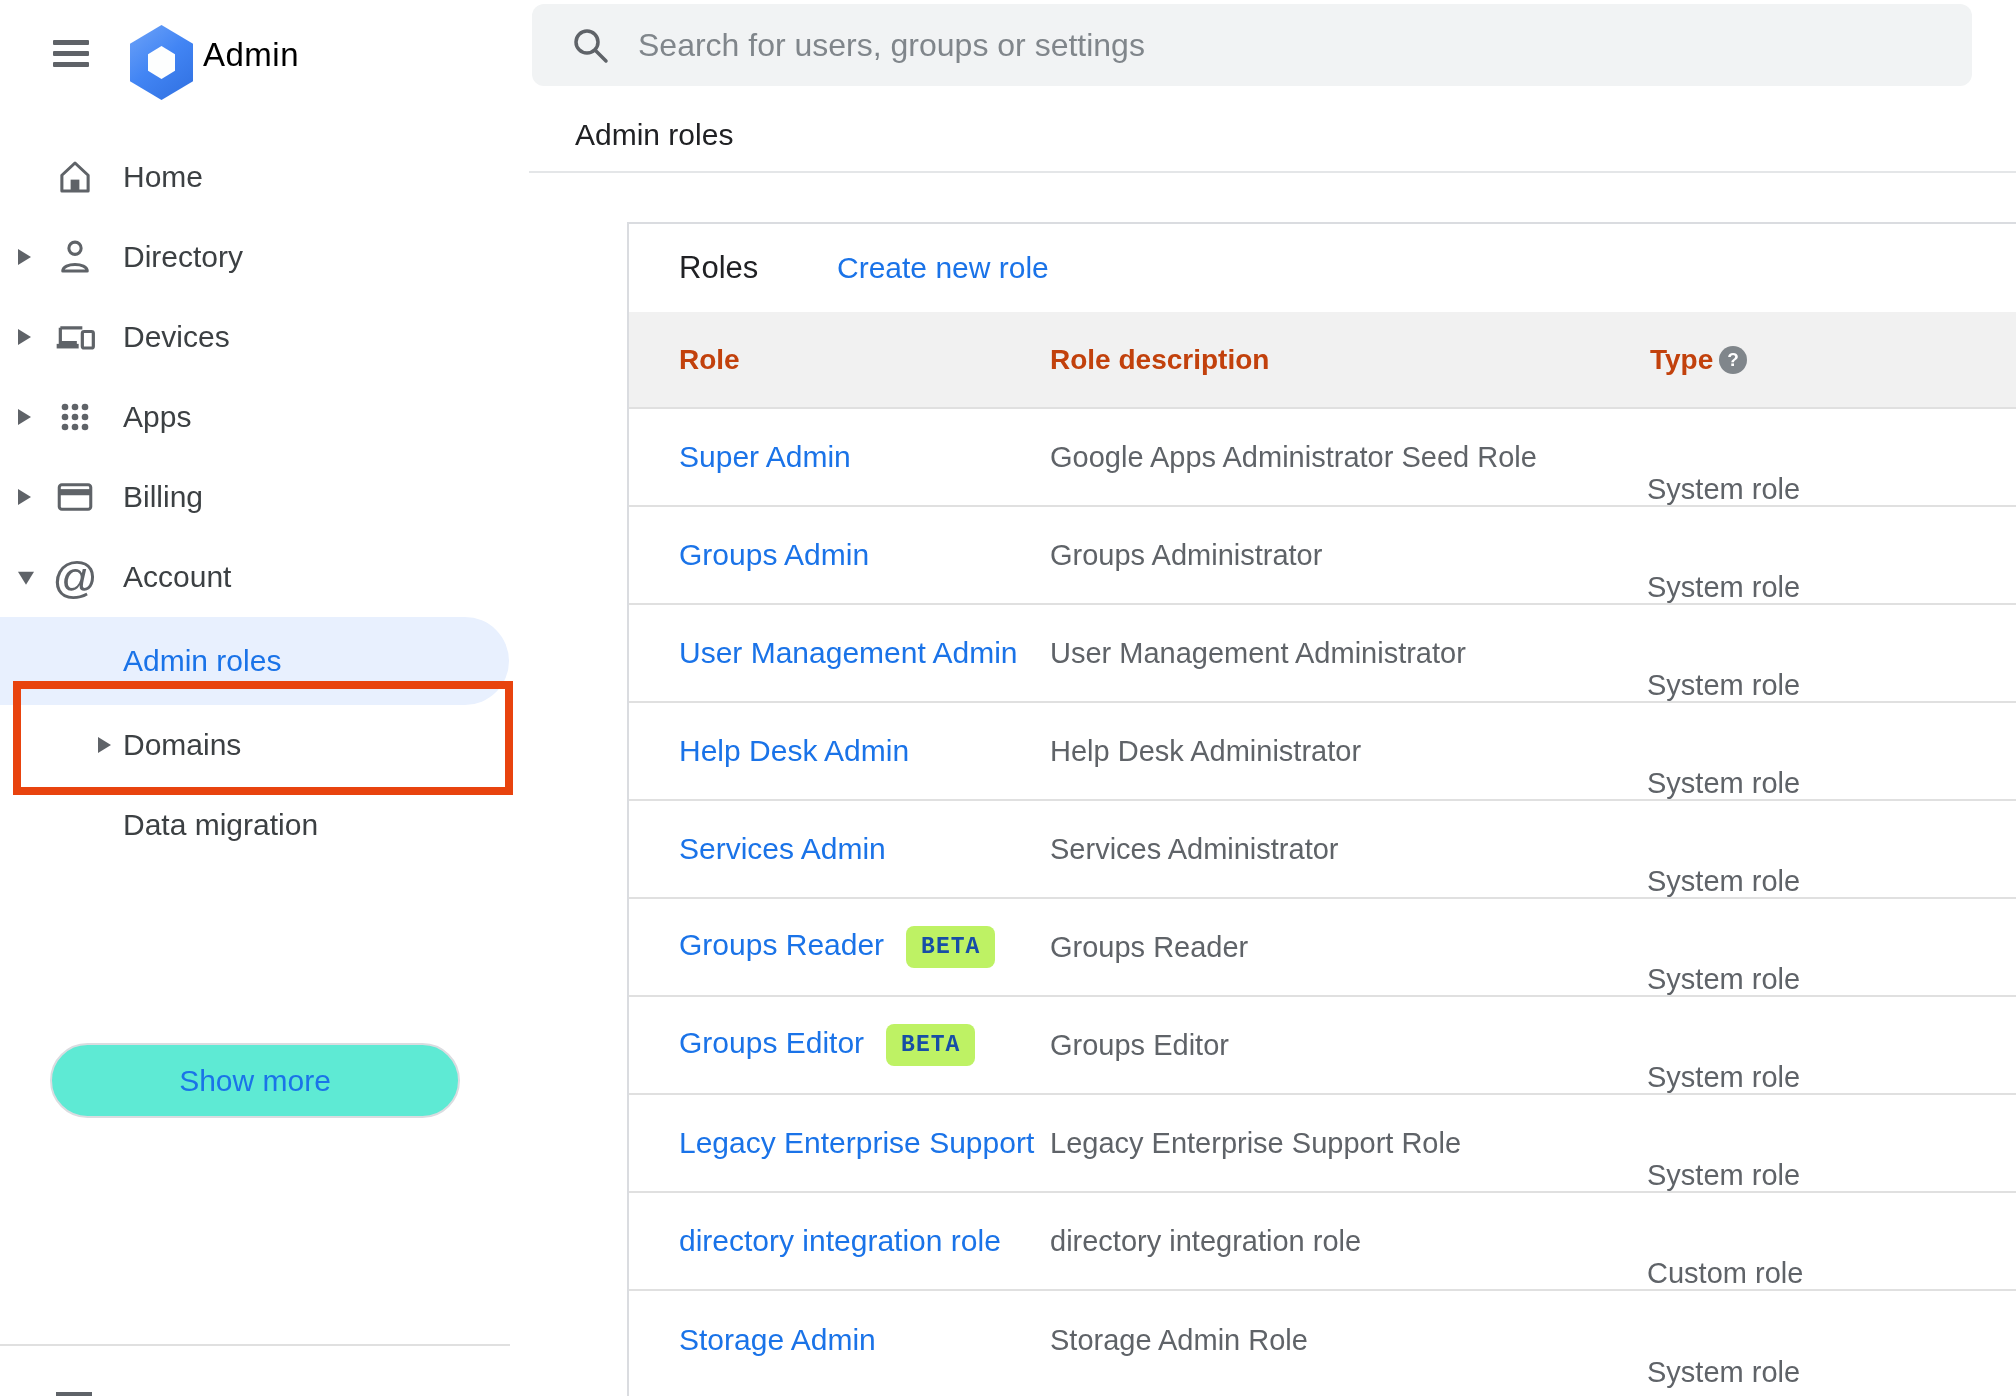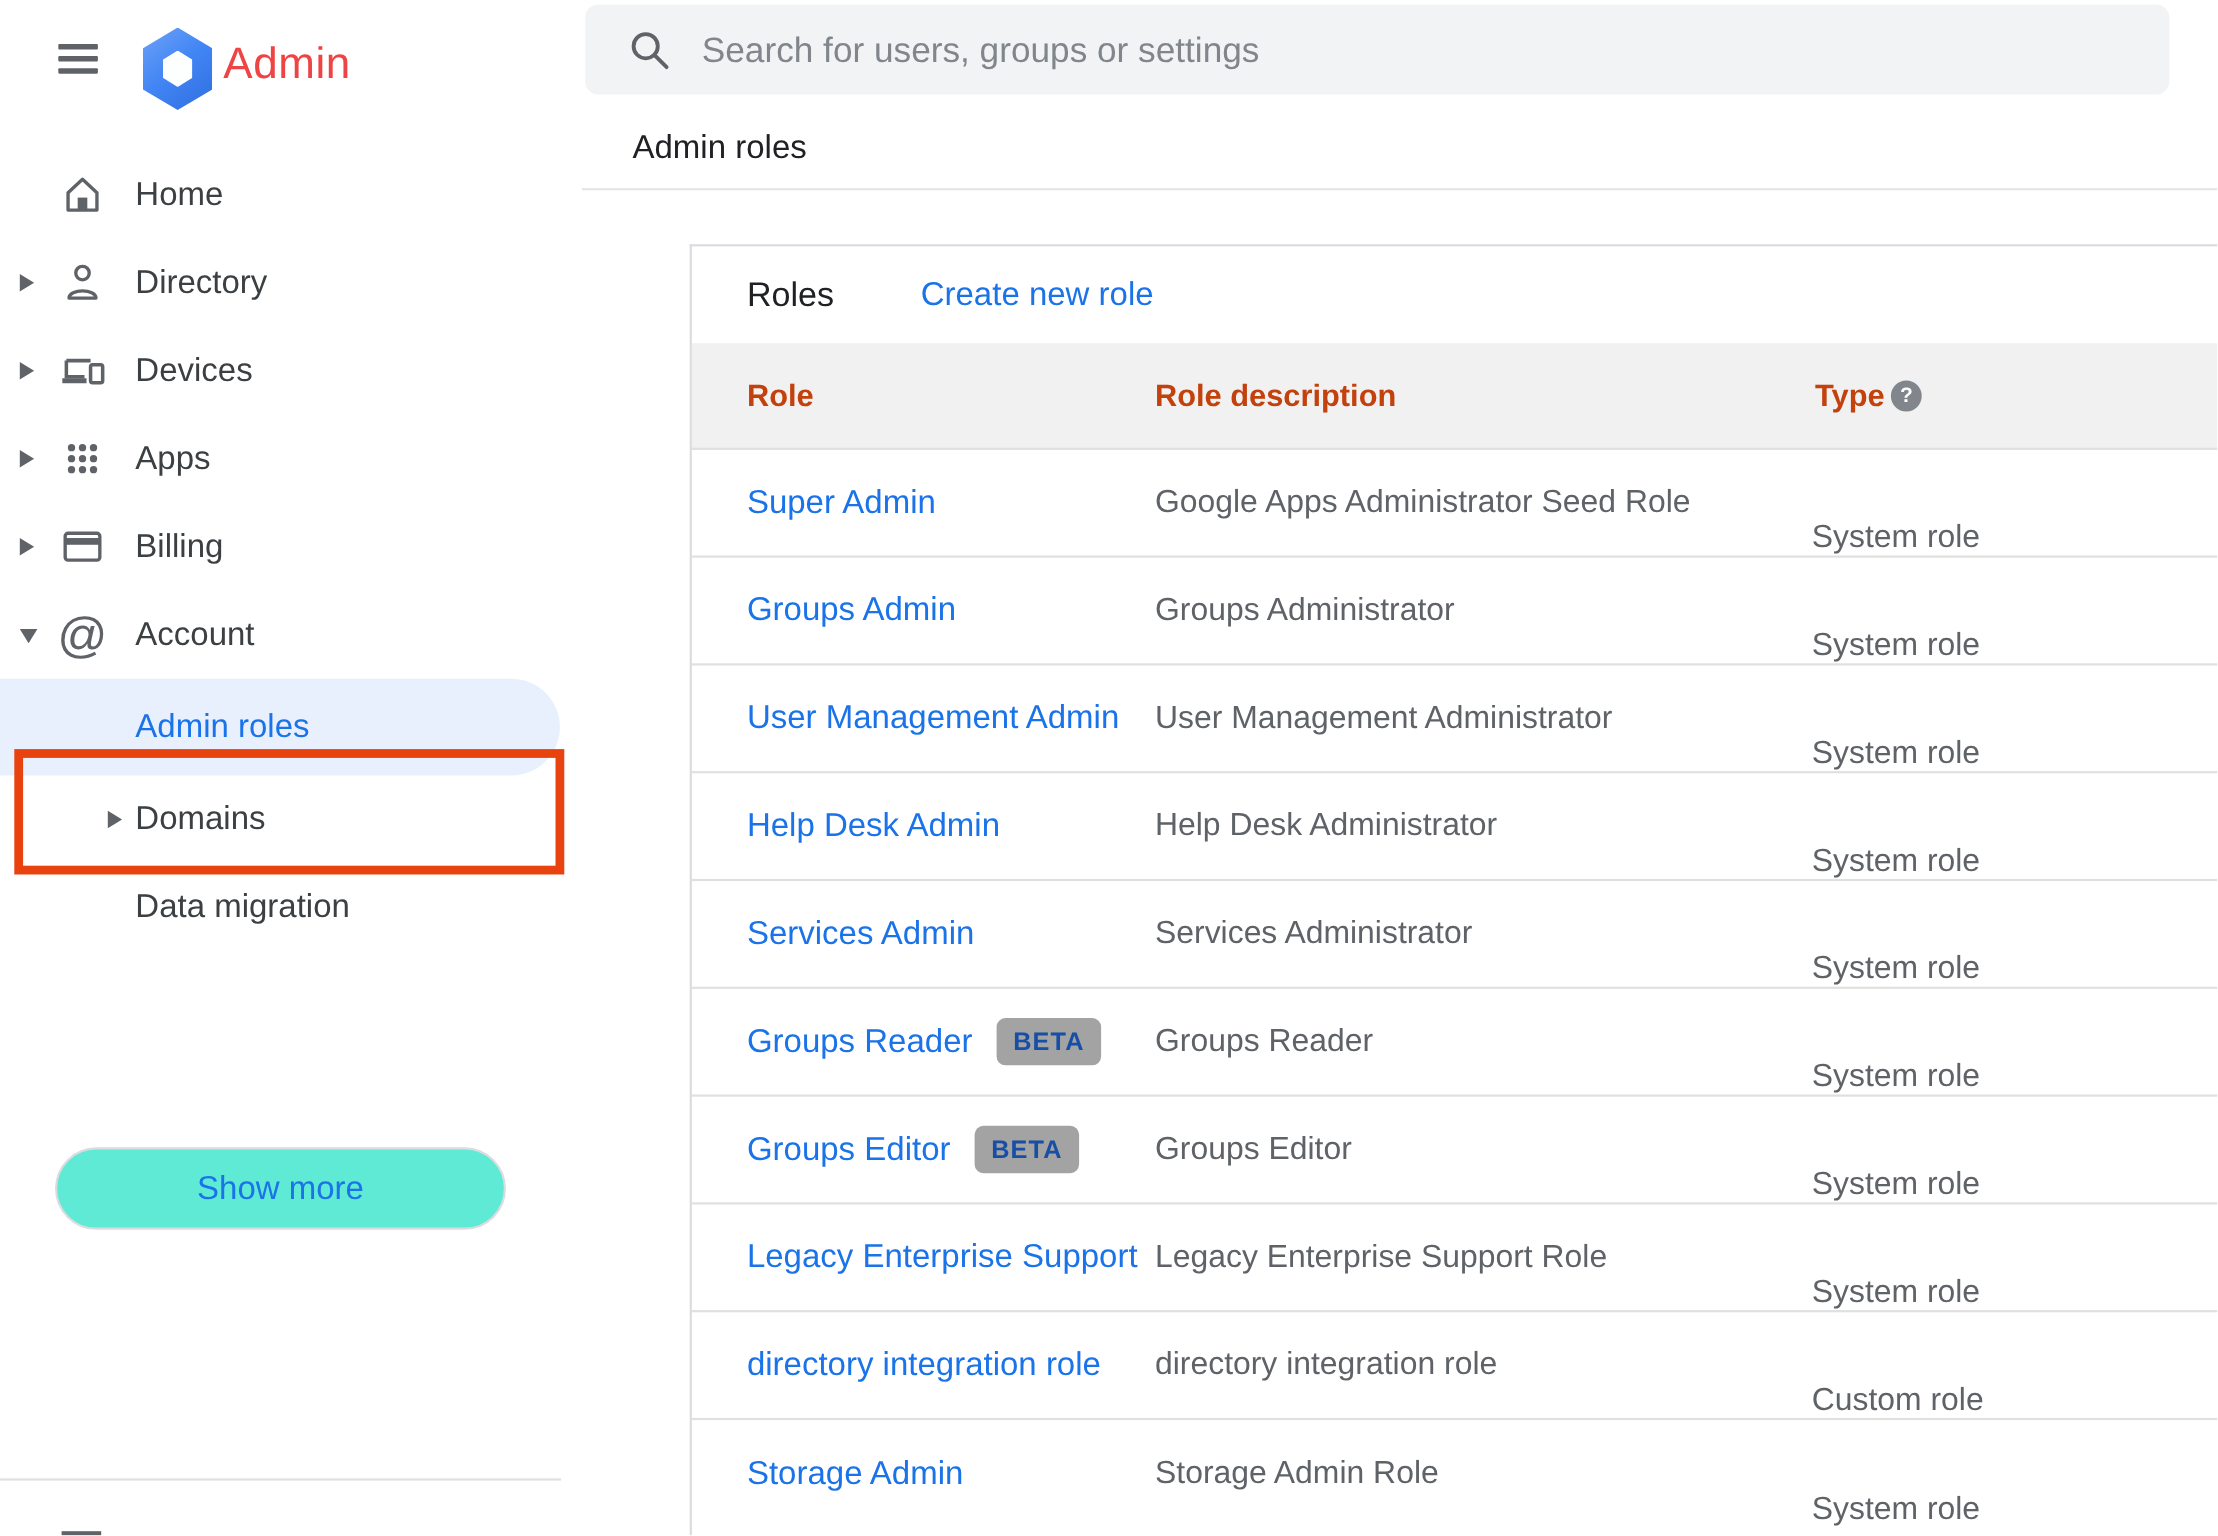--- a/index.html
+++ b/index.html
@@ -12,21 +12,21 @@
   .hamburger .bar{position:absolute;left:0;width:36px;height:5px;background:#5f6368;border-radius:1px;}
   .hamburger .bar:nth-child(1){top:0;}
   .hamburger .bar:nth-child(2){top:11px;}
   .hamburger .bar:nth-child(3){top:22px;}
 
   .logo-hex{position:absolute;left:130px;top:25px;width:63px;height:75px;
     clip-path:polygon(50% 0,100% 25%,100% 75%,50% 100%,0 75%,0 25%);
     background:linear-gradient(140deg,#6ea3f8 0%,#4285f4 48%,#2f6fe0 100%);}
   .logo-hex .hole{position:absolute;left:18px;top:21px;width:27px;height:33px;
     clip-path:polygon(50% 0,100% 25%,100% 75%,50% 100%,0 75%,0 25%);background:#fdfefe;}
-  .logo-text{position:absolute;left:203px;top:36px;font-size:40px;color:#ef4444;letter-spacing:.5px;}
+  .logo-text{position:absolute;left:203px;top:36px;font-size:33px;color:#000000;letter-spacing:.5px;}
 
   
   .search-bar{position:absolute;left:532px;top:4px;width:1440px;height:82px;background:#f1f3f4;border-radius:12px;}
   .search-bar svg{position:absolute;left:36px;top:19px;}
   .search-input{position:absolute;left:104px;top:0;width:1300px;height:82px;border:none;outline:none;background:transparent;
     font-family:inherit;font-size:32px;color:#202124;}
   .search-input::placeholder{color:#80868b;opacity:1;}
 
   
   .breadcrumb{position:absolute;left:575px;top:118px;font-size:30px;color:#202124;}
@@ -65,22 +65,22 @@
   .col-role{left:50px;}
   .col-desc{left:421px;text-align:right;}
   .col-type{left:1021px;}
   .help-icon{position:absolute;left:1090px;top:50%;transform:translateY(-50%);width:28px;height:28px;border-radius:50%;
     background:#80868b;color:#fff;font-size:19px;font-weight:bold;display:flex;align-items:center;justify-content:center;cursor:pointer;}
 
   .table-row{position:relative;height:98px;border-bottom:2px solid #e0e0e0;}
   .table-row:last-child{border-bottom:none;}
   .cell-role{position:absolute;left:50px;top:50%;transform:translateY(-50%);white-space:nowrap;}
   .role-link{font-size:30px;color:#1a73e8;text-decoration:none;cursor:pointer;}
-  .beta-badge{display:inline-block;margin-left:22px;padding:8px 15px;background:#a3a3a3;border-radius:8px;
-    color:#174ea6;font-size:23px;font-weight:bold;letter-spacing:1px;vertical-align:2px;}
+  .beta-badge{display:inline-block;margin-left:22px;padding:8px 15px;background:#bef264;border-radius:8px;
+    color:#174ea6;font-size:23px;font-weight:bold;letter-spacing:1px;vertical-align:2px;font-family:Liberation Mono, monospace;}
   .cell-desc{position:absolute;left:421px;top:50%;transform:translateY(-50%);font-size:29px;color:#5f6368;white-space:nowrap;}
   .cell-type{position:absolute;left:1018px;top:50%;transform:translateY(-50%);font-size:29px;color:#5f6368;white-space:nowrap;margin-top:32px;}
 </style>
 </head>
 <body>
 
 <div id="screen">
 
   <div class="hamburger">
     <div class="bar"></div>

